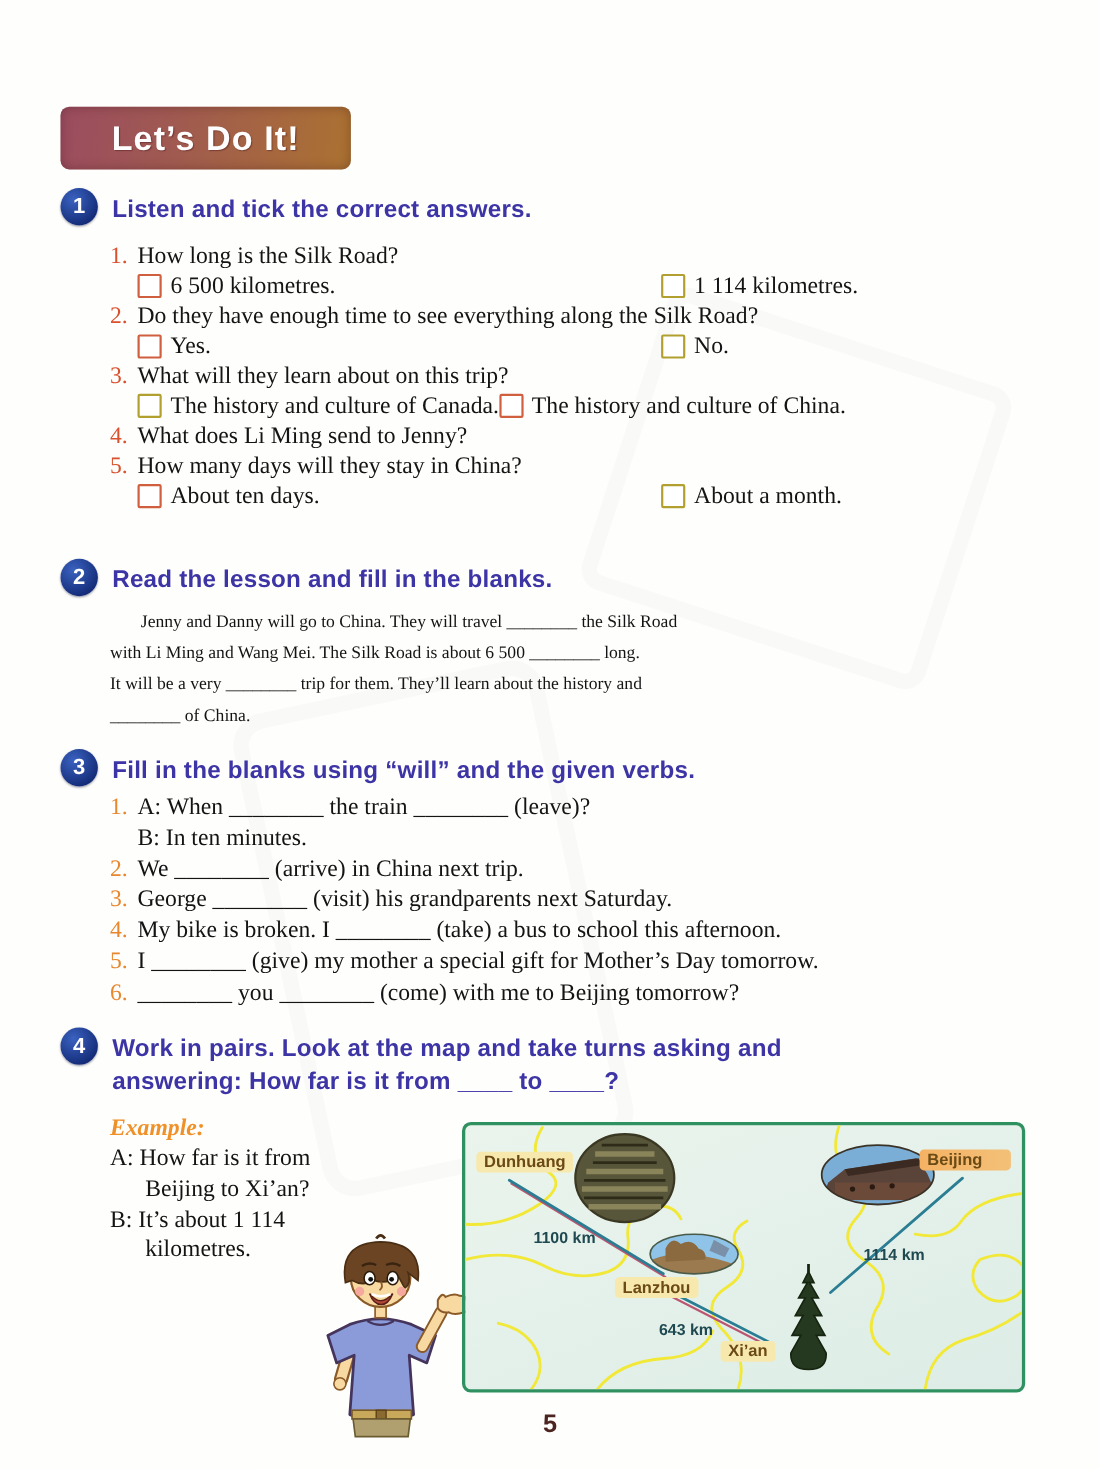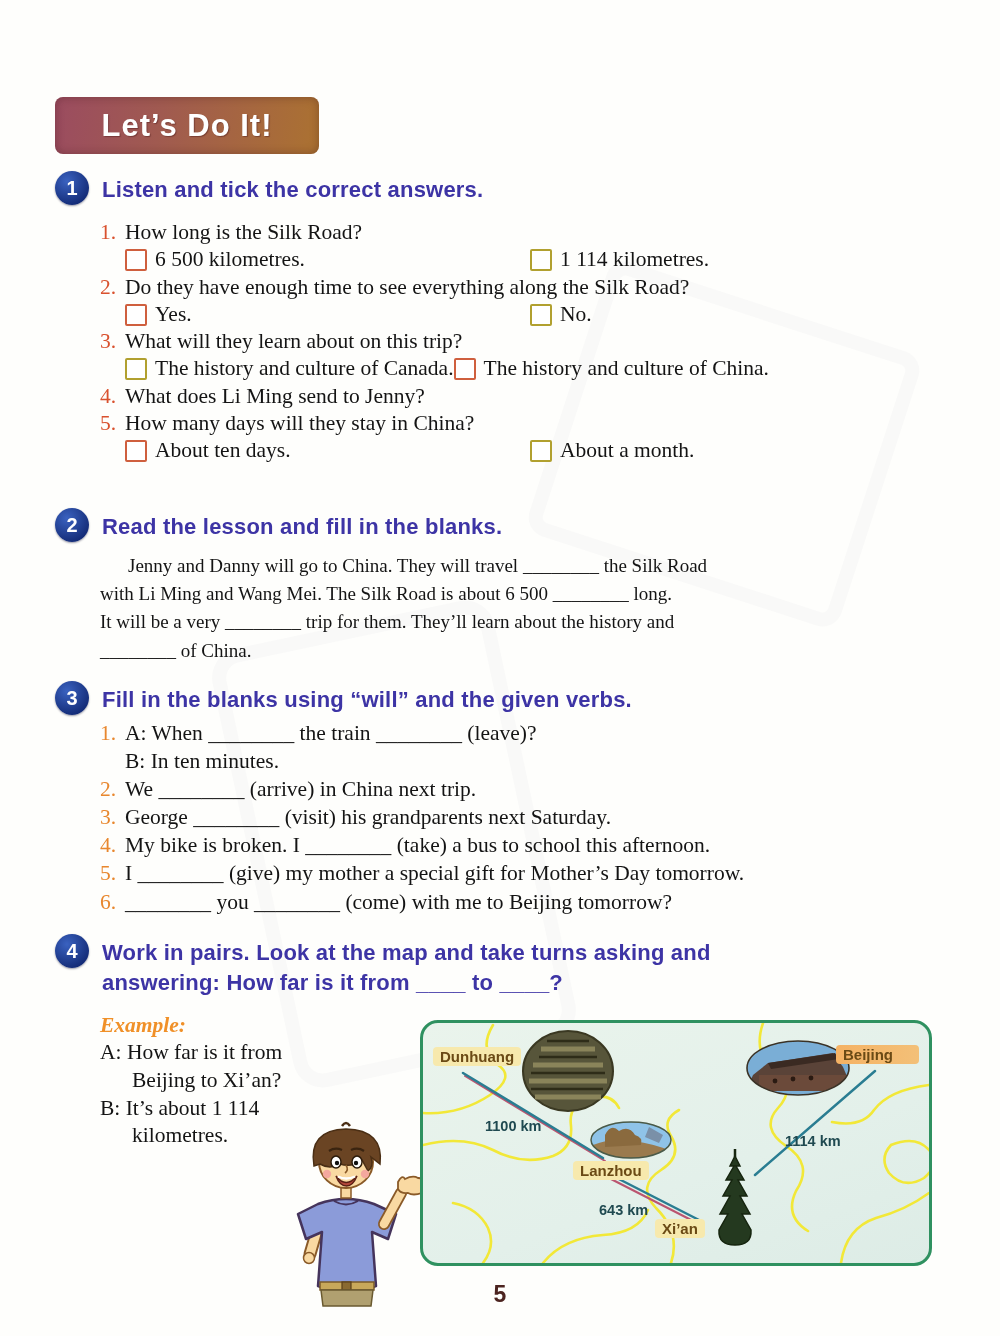--- a/index.html
+++ b/index.html
@@ -28,42 +28,42 @@
          color:#fff;font-family:"Liberation Sans",sans-serif;font-weight:bold;font-size:20px;
          display:flex;align-items:center;justify-content:center;box-shadow:0 1px 2px rgba(0,0,40,.4);}
   .sec-title{font-family:"Liberation Sans",sans-serif;font-weight:bold;font-size:22px;
          color:#3d34a5;padding-top:4px;letter-spacing:.2px;line-height:29.5px;}
 
   
   .ex1-line{line-height:27.3px;font-size:21.5px;white-space:nowrap;}
   .q-num{color:#d9512e;display:inline-block;width:25px;}
   .opt-row{display:flex;padding-left:25px;}
   .opt{display:flex;align-items:center;}
-  .opt.left{width:405px;}
+  .opt.left{width:476px;}
   .cb{display:inline-block;width:18px;height:18px;border:2px solid;border-radius:2px;
       background:#fff;margin-right:8px;flex:0 0 auto;}
   .cb.red{border-color:#cf5f3e;}
   .cb.olive{border-color:#b1a02f;}
 
   
-  .ex2-line{line-height:28.2px;font-size:19px;white-space:nowrap;}
+  .ex2-line{line-height:28.2px;font-size:16px;white-space:nowrap;}
   .indent1{text-indent:28px;}
 
   
   .ex3-item{display:flex;font-size:21.5px;}
   .it-num{color:#e8872e;display:inline-block;width:25px;flex:0 0 auto;line-height:28.1px;}
   .it-lines div{line-height:28.1px;white-space:nowrap;}
 
   
   .ex-label{font-size:21.5px;font-weight:bold;font-style:italic;color:#f09028;line-height:28px;}
   .ex-line{font-size:21.5px;line-height:27.8px;white-space:nowrap;}
   .ex-line.cont{padding-left:32px;}
 
   
-  .map{left:420px;top:1020px;width:506px;height:240px;border:3px solid #2f9160;border-radius:18px;
+  .map{left:420px;top:1020px;width:506px;height:240px;border:3px solid #2f9160;border-radius:8px;
        background:linear-gradient(160deg,#eaf4ec 0%,#e3f0ea 60%,#ddece6 100%);overflow:hidden;}
   .map svg{position:absolute;left:0;top:0;}
   .map-label{position:absolute;font-family:"Liberation Sans",sans-serif;font-weight:bold;
        font-size:15px;color:#6b4a15;padding:1px 7px;border-radius:4px;white-space:nowrap;}
   .lab-cream{background:#f7e9ad;}
   .lab-orange{background:linear-gradient(90deg,#f5b264,#f3c078);text-align:center;}
   .map-dist{position:absolute;font-family:"Liberation Sans",sans-serif;font-weight:bold;
        font-size:14.5px;color:#1f4950;white-space:nowrap;}
 
   
@@ -315,21 +315,21 @@
       </g>
 
       <g>
         <path d="M312,133 l5,10 h-4 l8,14 h-6 l9,16 h-7 l10,18 h-8 l9,16 q1,15 -16,15 q-17,0 -16,-15 l9,-16 h-8 l10,-18 h-7 l9,-16 h-6 l8,-14 h-4 Z" fill="#24391f" stroke="#16250f" stroke-width="1.5"></path>
         <path d="M312,126 v8" stroke="#16250f" stroke-width="2.5"></path>
       </g>
     </svg>
 
     <span class="map-label lab-cream" style="left:10px;top:24px;">Dunhuang</span>
     <span class="map-label lab-orange" style="left:413px;top:22px;padding-right:26px;">Beijing</span>
-    <span class="map-label lab-cream" style="left:150px;top:138px;">Lanzhou</span>
+    <span class="map-label lab-cream" style="left:136px;top:138px;">Lanzhou</span>
     <span class="map-label lab-cream" style="left:232px;top:196px;">Xi’an</span>
 
     <span class="map-dist" style="left:62px;top:95px;">1100 km</span>
     <span class="map-dist" style="left:362px;top:110px;">1114 km</span>
     <span class="map-dist" style="left:176px;top:179px;">643 km</span>
   </div>
 
   <div class="abs pagenum">5</div>
 
 </div>

